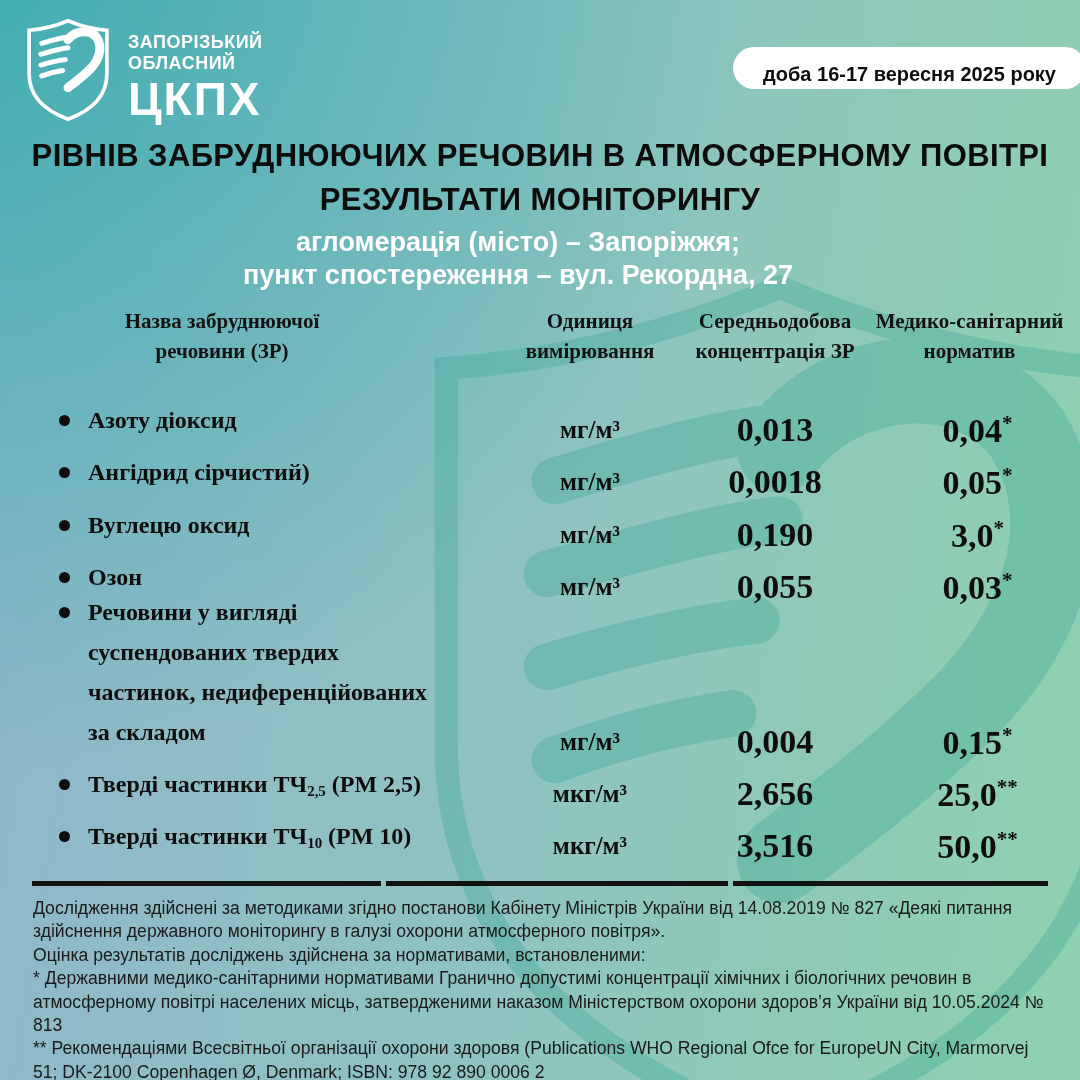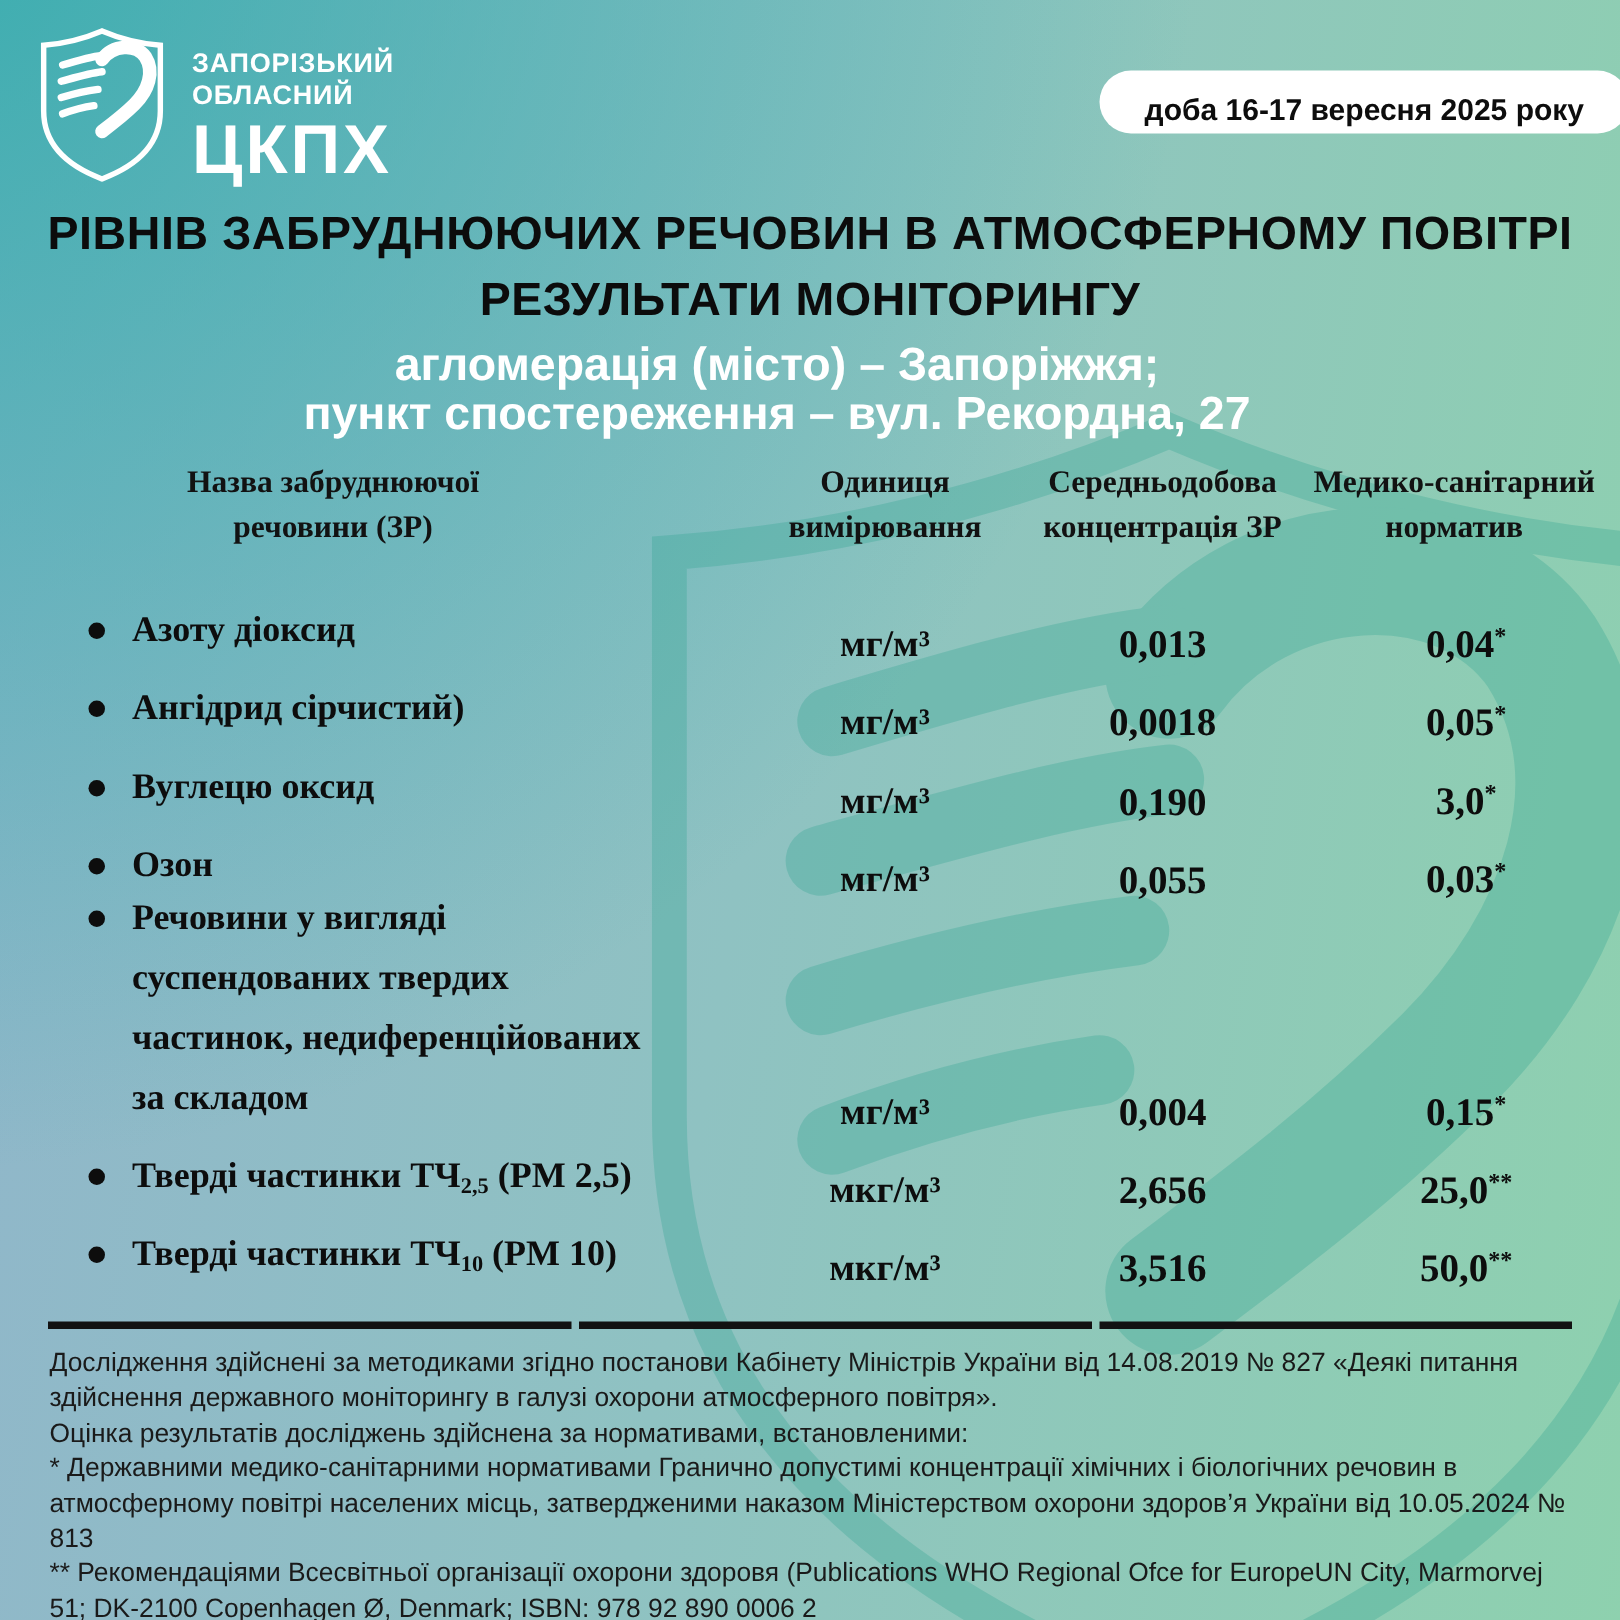--- a/index.html
+++ b/index.html
@@ -40,35 +40,35 @@
   .date-pill{
     position:absolute;right:42px;top:47px;height:42px;line-height:54px;
     background:#ffffff;border-radius:28px;padding:0 30px;
     font-size:20px;font-weight:700;color:#0d0d0d;
   }
 
   
   .title{position:absolute;left:0;top:134px;width:1080px;text-align:center;
     font-size:31px;font-weight:700;line-height:44px;letter-spacing:0.4px;color:#0c0c0c;}
   .subtitle{position:absolute;left:0;top:226px;width:1036px;text-align:center;
-    font-size:31px;font-weight:700;line-height:33px;color:#ffffff;}
+    font-size:27px;font-weight:700;line-height:33px;color:#ffffff;}
 
   
   .t-grid{display:grid;grid-template-columns:470px 170px 200px 205px;font-family:Liberation Serif, serif;}
   .thead{position:absolute;left:35px;top:306px;width:1045px;}
   .thead .hcell{text-align:center;font-size:21px;font-weight:700;line-height:30px;color:#121212;}
   .thead .hcell.h-name{transform:translateX(-48px);}
   .thead .hcell.h-norm{transform:translateX(-8px);}
 
   .t-row{position:absolute;left:35px;width:1045px;align-items:end;}
   .cell-name{display:flex;align-items:flex-start;font-size:24px;font-weight:700;line-height:40px;color:#0d0d0d;}
   .bullet{flex:0 0 auto;width:11px;height:11px;border-radius:50%;background:#0d0d0d;margin:15px 18px 0 24px;}
   .name-text{display:inline-block;}
   .name-text.narrow{max-width:340px;}
-  .cell-val{text-align:center;font-size:26px;font-weight:700;line-height:34px;color:#0d0d0d;align-self:end;}
+  .cell-val{text-align:center;font-size:34px;font-weight:700;line-height:34px;color:#0d0d0d;align-self:end;}
   .cell-unit{font-size:25px;}
   .subsc{font-size:0.62em;vertical-align:-0.28em;}
   .supsc{font-size:0.62em;vertical-align:0.55em;}
 
   
   .divider{position:absolute;left:32px;top:881px;width:1016px;display:flex;gap:5px;}
   .divider span{height:5px;background:#121212;}
   .seg1{width:349px;}.seg2{width:342px;}.seg3{width:315px;}
 
   .footnotes{

